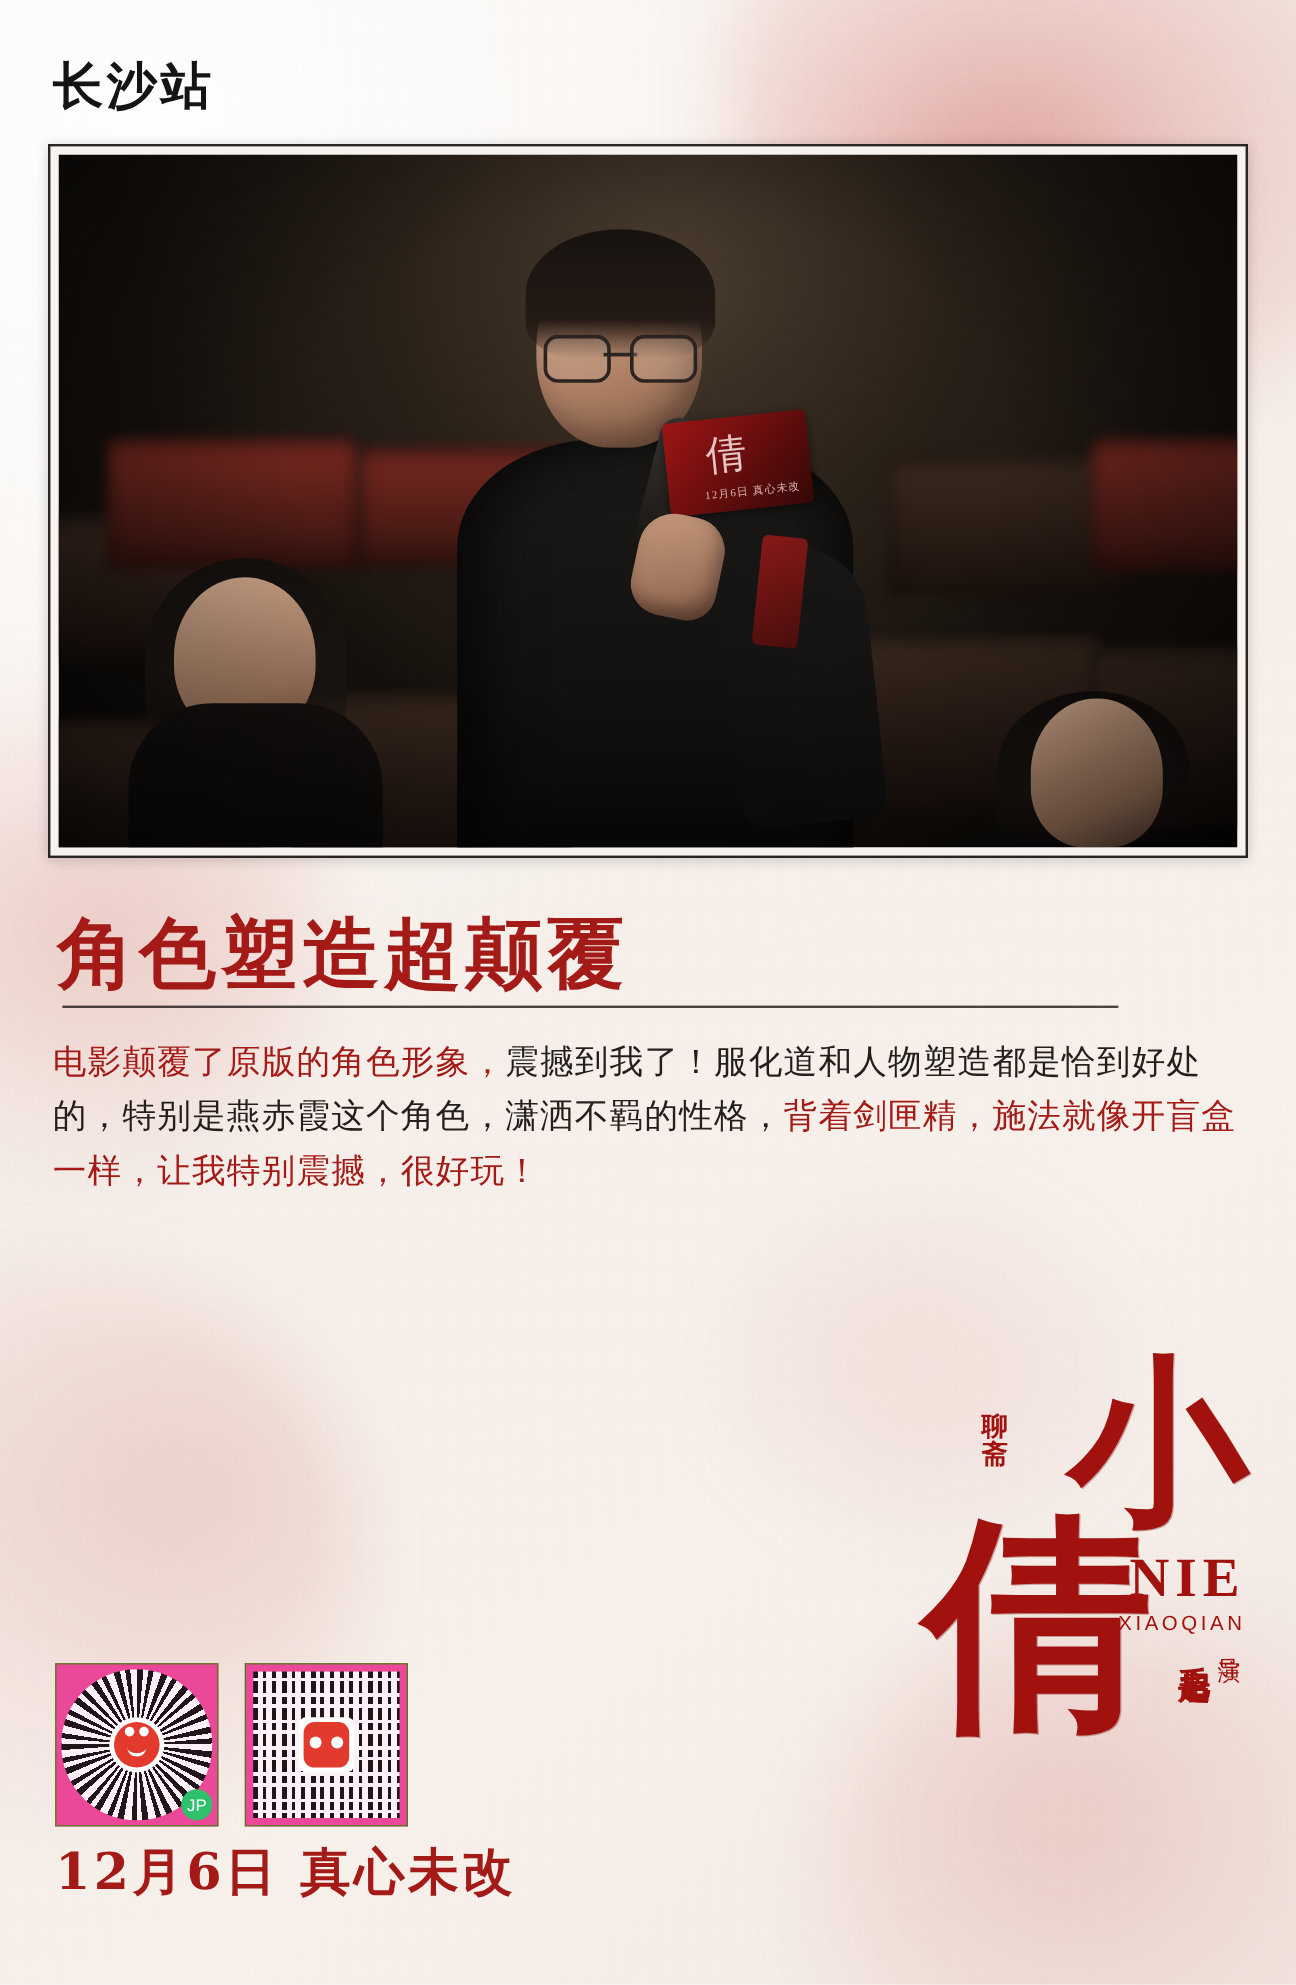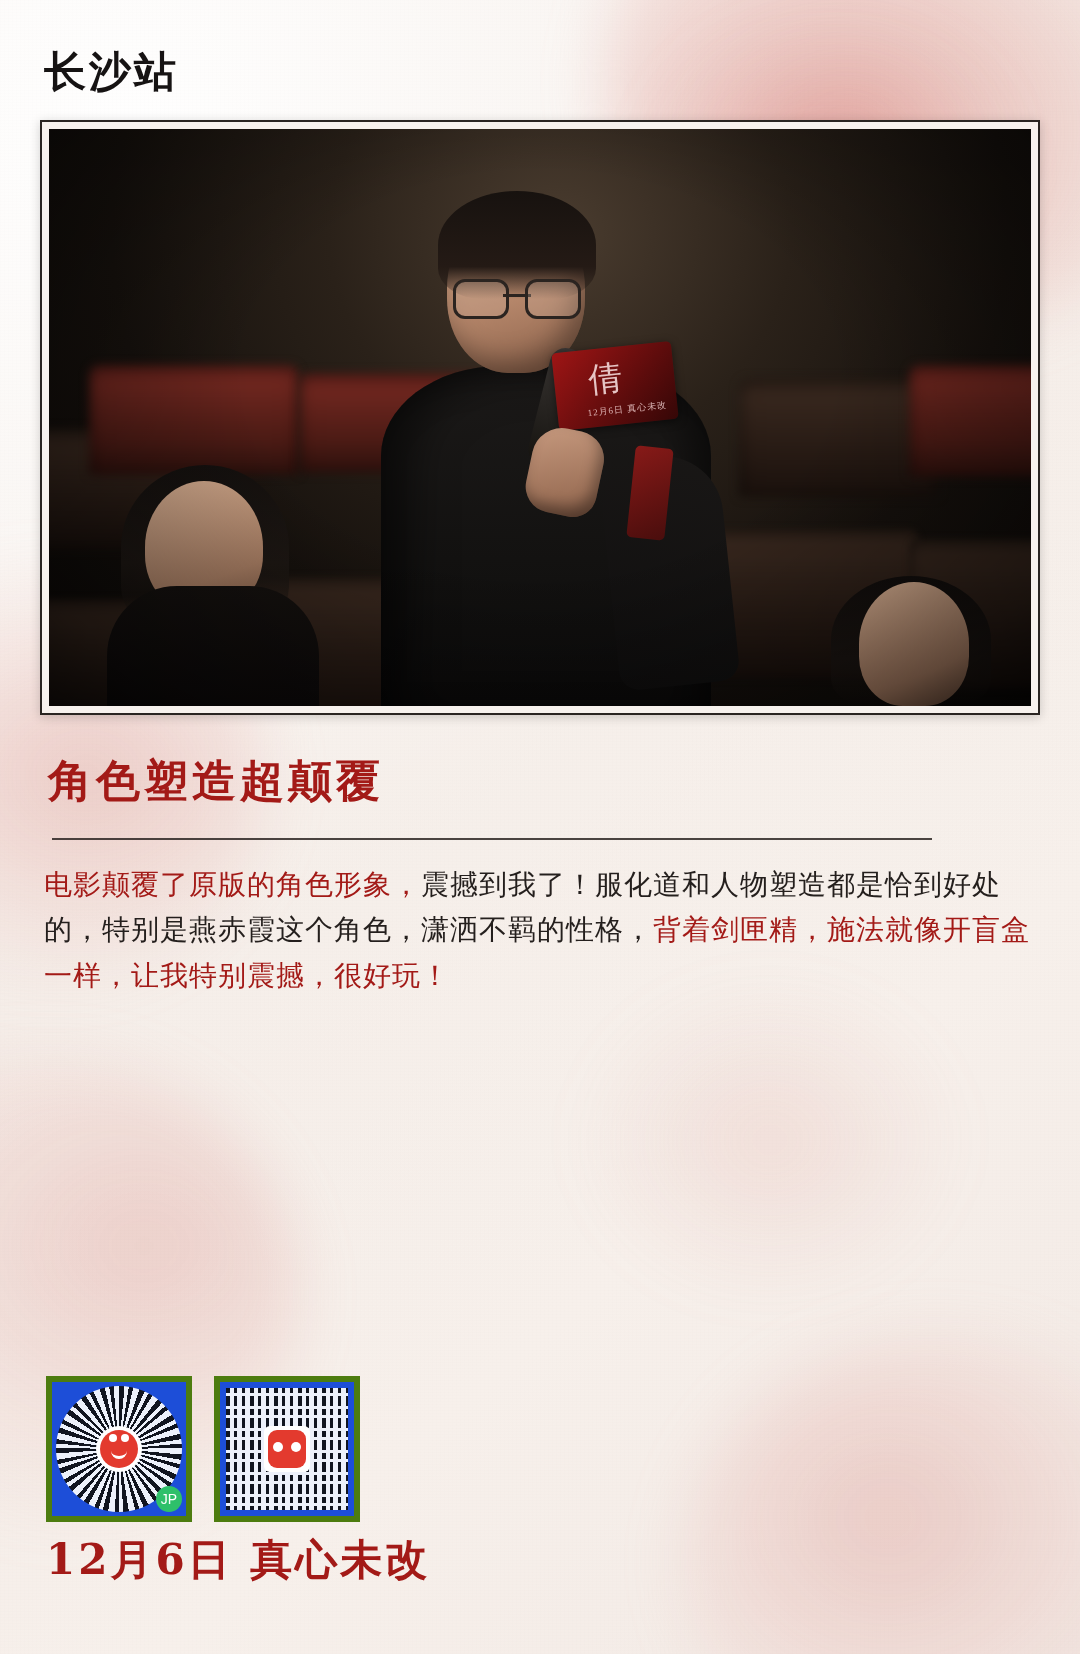--- a/index.html
+++ b/index.html
@@ -268,21 +268,21 @@
     position: absolute; inset: 0;
     background: radial-gradient(ellipse at 50% 42%, rgba(0,0,0,0) 42%, rgba(0,0,0,0.45) 85%, rgba(0,0,0,0.72) 100%);
     pointer-events: none;
   }
 
   
   .headline {
     position: absolute;
     top: 752px;
     left: 48px;
-    font-size: 44px;
+    font-size: 64px;
     font-weight: bold;
     letter-spacing: 4px;
     color: #a31a17;
     font-family: Liberation Serif, serif;
   }
   .rule {
     position: absolute;
     top: 838px;
     left: 52px;
     width: 880px;
@@ -387,22 +387,22 @@
   .qr-row {
     position: absolute;
     left: 46px;
     bottom: 132px;
     display: flex;
     gap: 22px;
   }
   .qr {
     width: 134px;
     height: 134px;
-    background: #1d4ed8;
-    border: 6px solid #4d7c0f;
+    background: #ec4899;
+    border: 1px solid #4d7c0f;
     position: relative;
     overflow: hidden;
   }
   .qr-noise {
     position: absolute; inset: 6px;
     background-image:
       repeating-linear-gradient(90deg, #111 0 4px, #fff 4px 8px, #111 8px 11px, #fff 11px 16px, #111 16px 19px, #fff 19px 24px),
       repeating-linear-gradient(0deg, rgba(255,255,255,0) 0 4px, rgba(255,255,255,1) 4px 7px, rgba(255,255,255,0) 7px 13px, rgba(255,255,255,1) 13px 16px, rgba(255,255,255,0) 16px 22px);
     background-blend-mode: screen;
     opacity: 0.92;
@@ -550,20 +550,33 @@
     </div>
   </div>
 
   <div class="headline">角色塑造超颠覆</div>
   <div class="rule"></div>
 
   <div class="quote">
     <span class="hl">电影颠覆了原版的角色形象，</span><span>震撼到我了！服化道和人物塑造都是恰到好处的，特别是燕赤霞这个角色，潇洒不羁的性格，</span><span class="hl">背着剑匣精，施法就像开盲盒一样，让我特别震撼，很好玩！</span>
   </div>
 
+  <div class="lockup">
+    <div class="seal-liaozhai">聊斋</div>
+    <div class="big-char char-xiao">小</div>
+    <div class="big-char char-qian">倩</div>
+    <div class="nie-latin">
+      <div class="nie">NIE</div>
+      <div class="xq">XIAOQIAN</div>
+    </div>
+    <div class="director">
+      <span class="name">毛启超</span>
+      <span class="role">导演</span>
+    </div>
+  </div>
 
   <div class="qr-row">
     <div class="qr qr-round">
       <div class="qr-noise"></div>
       <div class="qr-center">
         <div class="cat-badge">
           <div class="cat-mouth"></div>
         </div>
       </div>
       <div class="jp-tag">JP</div>

